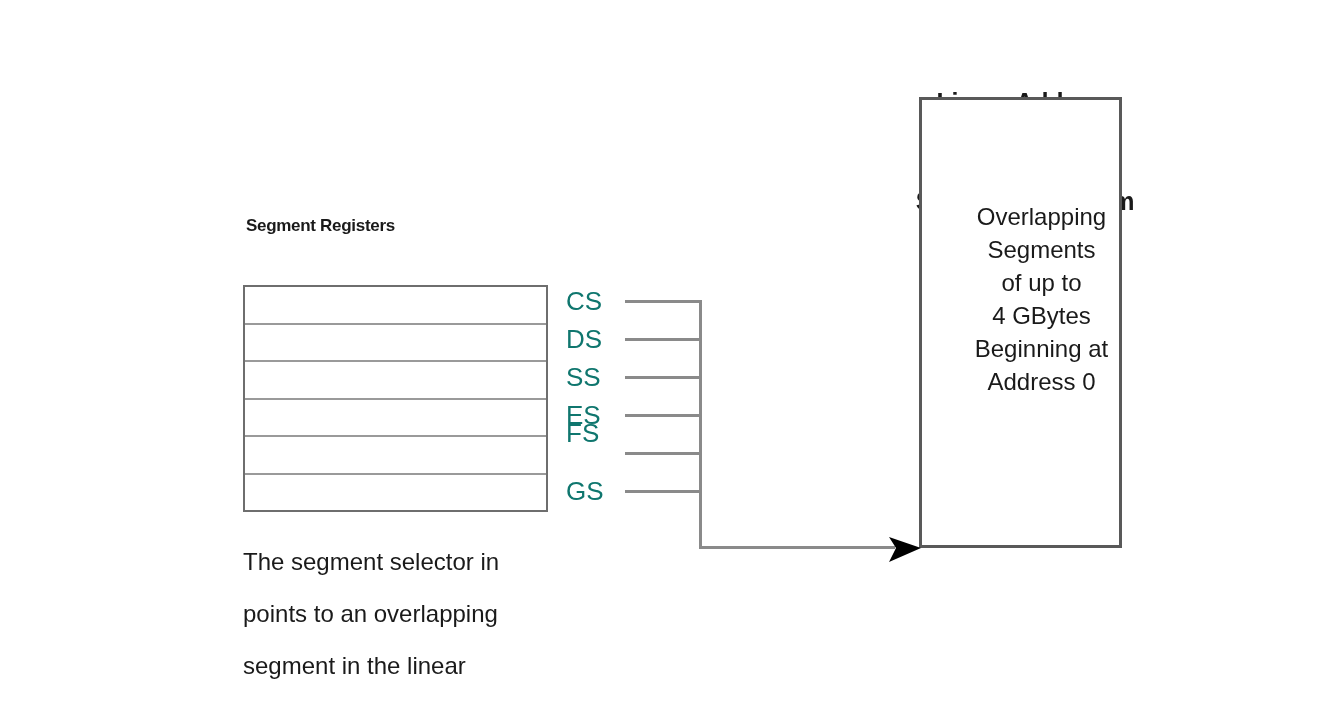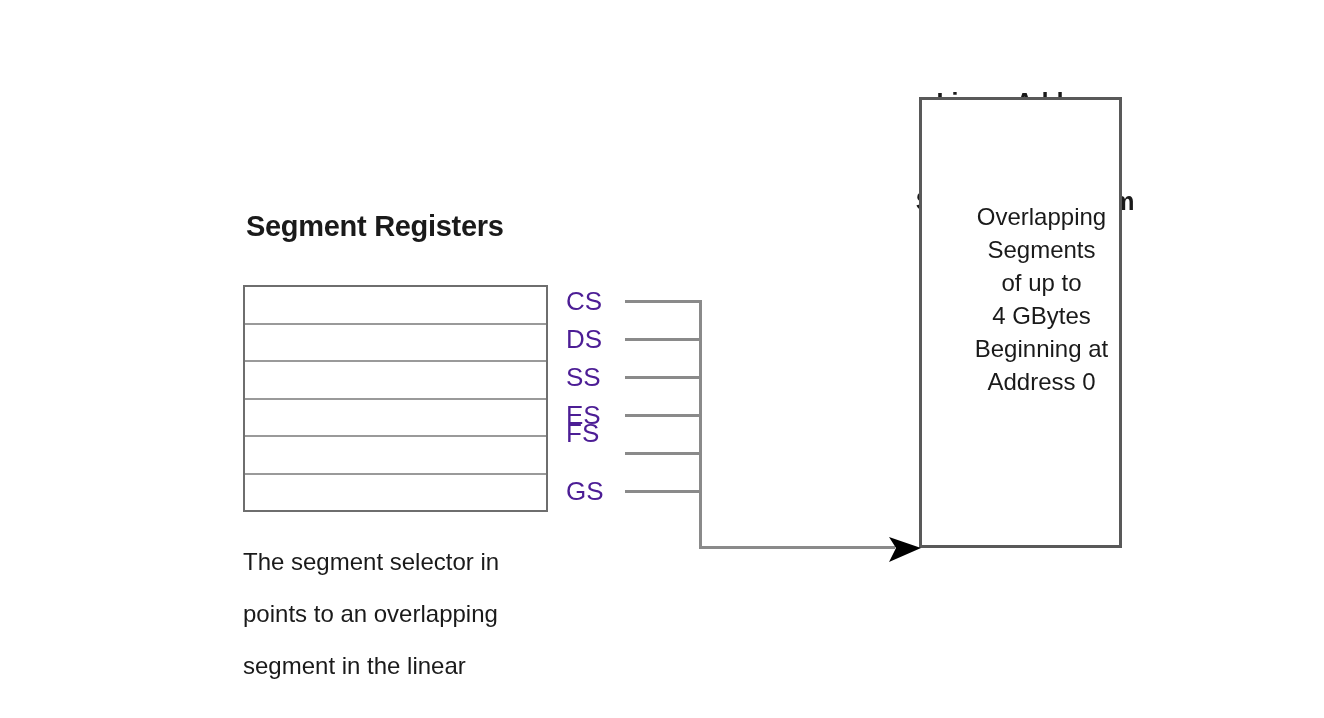--- a/index.html
+++ b/index.html
@@ -32,21 +32,21 @@
     text-align: center;
     font-size: 25px;
     line-height: 33px;
     font-weight: bold;
   }
   #linear-title span { display: block; }
 
   #segment-title {
     left: 246px;
     top: 211px;
-    font-size: 29px;
+    font-size: 17px;
     line-height: 30px;
   }
 
   
   #segment-table {
     position: absolute;
     left: 243px;
     top: 285px;
     width: 305px;
     height: 227px;
@@ -61,21 +61,21 @@
   }
   .reg-row:last-child { border-bottom: none; }
 
   
   .reg-label {
     position: absolute;
     left: 566px;
     font-size: 26px;
     line-height: 26px;
     letter-spacing: 0px;
-    color: #4c1d95;
+    color: #0f766e;
   }
 
   
   .lead-line {
     position: absolute;
     left: 625px;
     width: 77px;
     height: 3px;
     background: #8a8a8a;
   }

